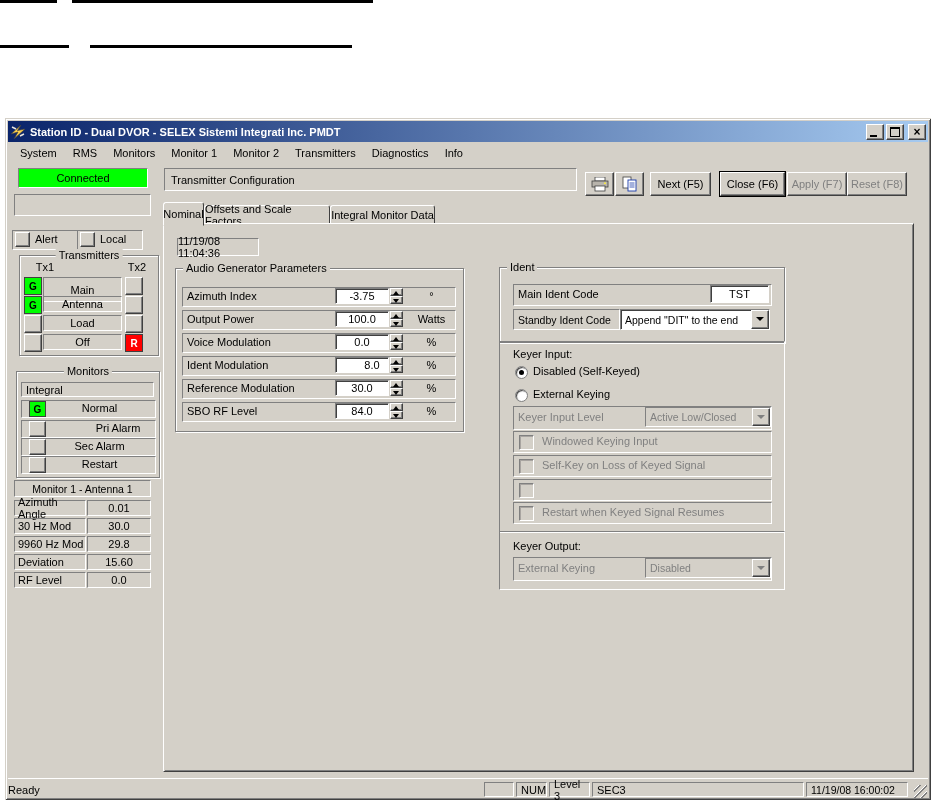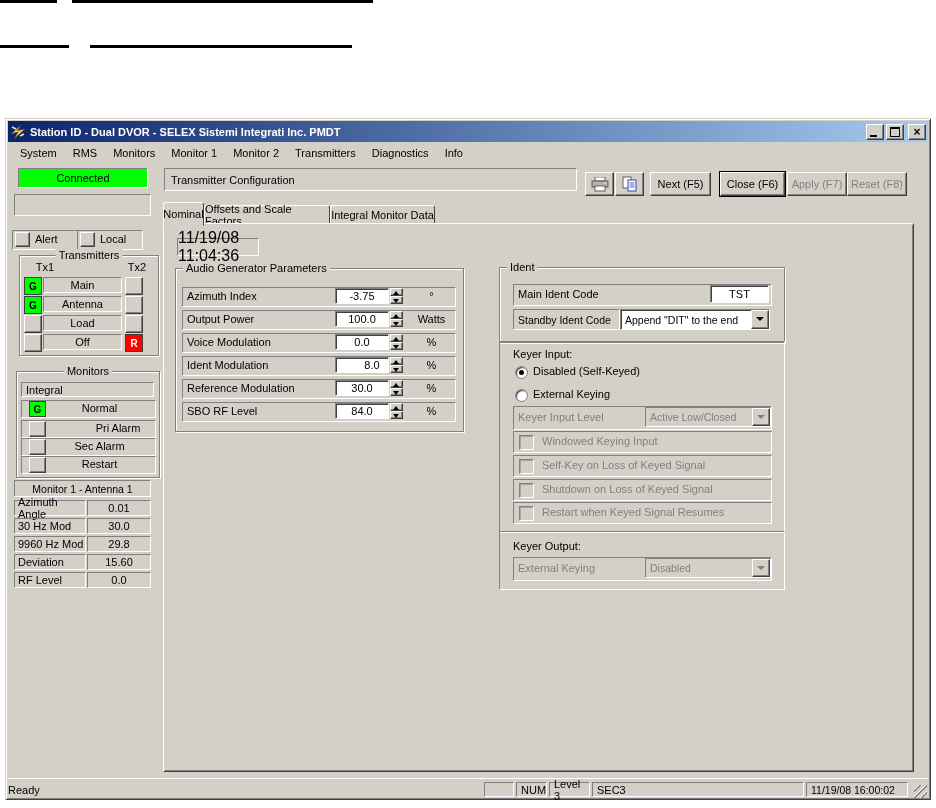--- a/index.html
+++ b/index.html
@@ -145,21 +145,21 @@
     <span class="lamp empty" style="left:2px;top:1px;width:13px;height:13px;"></span>
     <span class="cell" style="left:22px;top:0;height:16px;">Local</span>
   </div>
 
   <div class="group" style="left:14px;top:137px;width:138px;height:99px;">
     <span class="legend center">Transmitters</span>
     <span class="cell center" style="left:8px;top:4px;width:34px;height:14px;">Tx1</span>
     <span class="cell center" style="right:4px;top:4px;width:34px;height:14px;">Tx2</span>
 
     <div class="lamp lamp-g" style="left:4px;top:21px;width:16px;height:16px;">G</div>
-    <div class="abs sunken cell center" style="left:23px;top:21px;width:79px;height:16px;text-align:right;">Main</div>
+    <div class="abs sunken cell center" style="left:23px;top:21px;width:79px;height:25px;text-align:right;">Main</div>
     <div class="lamp empty" style="left:105px;top:21px;width:16px;height:16px;"></div>
 
     <div class="lamp lamp-g" style="left:4px;top:40px;width:16px;height:16px;">G</div>
     <div class="abs sunken cell center" style="left:23px;top:40px;width:79px;height:16px;">Antenna</div>
     <div class="lamp empty" style="left:105px;top:40px;width:16px;height:16px;"></div>
 
     <div class="lamp empty" style="left:4px;top:59px;width:16px;height:16px;"></div>
     <div class="abs sunken cell center" style="left:23px;top:59px;width:79px;height:16px;">Load</div>
     <div class="lamp empty" style="left:105px;top:59px;width:16px;height:16px;"></div>
 
@@ -196,21 +196,21 @@
   <div class="abs sunken cell center" style="left:82px;top:382px;width:64px;height:16px;">0.01</div>
   <div class="abs sunken cell" style="left:9px;top:400px;width:72px;height:16px;padding-left:3px;">30 Hz Mod</div>
   <div class="abs sunken cell center" style="left:82px;top:400px;width:64px;height:16px;">30.0</div>
   <div class="abs sunken cell" style="left:9px;top:418px;width:72px;height:16px;padding-left:3px;">9960 Hz Mod</div>
   <div class="abs sunken cell center" style="left:82px;top:418px;width:64px;height:16px;">29.8</div>
   <div class="abs sunken cell" style="left:9px;top:436px;width:72px;height:16px;padding-left:3px;">Deviation</div>
   <div class="abs sunken cell center" style="left:82px;top:436px;width:64px;height:16px;">15.60</div>
   <div class="abs sunken cell" style="left:9px;top:454px;width:72px;height:16px;padding-left:3px;">RF Level</div>
   <div class="abs sunken cell center" style="left:82px;top:454px;width:64px;height:16px;">0.0</div>
 
-  <div class="abs sunken cell center" style="left:172px;top:120px;width:82px;height:18px;font-size:16px;z-index:4;">11/19/08 11:04:36</div>
+  <div class="abs sunken cell center" style="left:172px;top:120px;width:82px;height:18px;font-size:11px;z-index:4;">11/19/08 11:04:36</div>
 
   <div class="group" style="left:170px;top:150px;width:287px;height:162px;z-index:4;">
     <span class="legend left">Audio Generator Parameters</span>
 
     <div class="abs sunken" style="left:6px;top:18px;width:272px;height:18px;">
       <span class="cell" style="left:4px;top:0;height:16px;">Azimuth Index</span>
       <span class="edit cell center" style="position:absolute;left:152px;top:0px;width:54px;height:16px;box-sizing:border-box;">-3.75</span>
       <span class="spin" style="left:207px;top:0px;height:16px;">
           <div class="tri-up"></div>
           <div class="tri-down"></div>
@@ -295,21 +295,20 @@
     <div class="abs sunken" style="left:13px;top:89px;width:257px;height:20px;">
       <span class="checkbox" style="left:5px;top:3px;"></span>
       <span class="cell gray-text" style="left:28px;top:0;height:18px;">Windowed Keying Input</span>
     </div>
     <div class="abs sunken" style="left:13px;top:113px;width:257px;height:20px;">
       <span class="checkbox" style="left:5px;top:3px;"></span>
       <span class="cell gray-text" style="left:28px;top:0;height:18px;">Self-Key on Loss of Keyed Signal</span>
     </div>
     <div class="abs sunken" style="left:13px;top:137px;width:257px;height:20px;">
       <span class="checkbox" style="left:5px;top:3px;"></span>
-      <span class="cell gray-text" style="left:28px;top:0;height:18px;">Shutdown on Loss of Keyed Signal</span>
     </div>
     <div class="abs sunken" style="left:13px;top:160px;width:257px;height:20px;">
       <span class="checkbox" style="left:5px;top:3px;"></span>
       <span class="cell gray-text" style="left:28px;top:0;height:18px;">Restart when Keyed Signal Resumes</span>
     </div>
   </div>
 
   <div class="abs sunken" style="left:494px;top:413px;width:284px;height:57px;z-index:4;">
     <span class="cell" style="left:13px;top:7px;height:14px;">Keyer Output:</span>
     <div class="abs sunken" style="left:13px;top:25px;width:257px;height:22px;">

